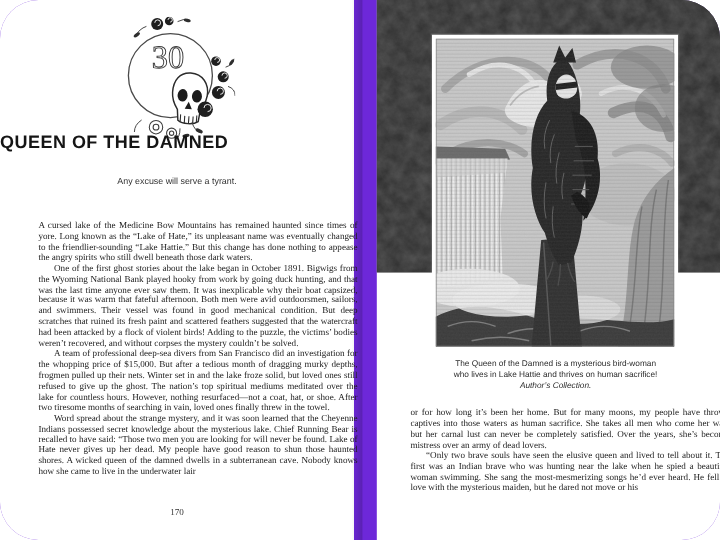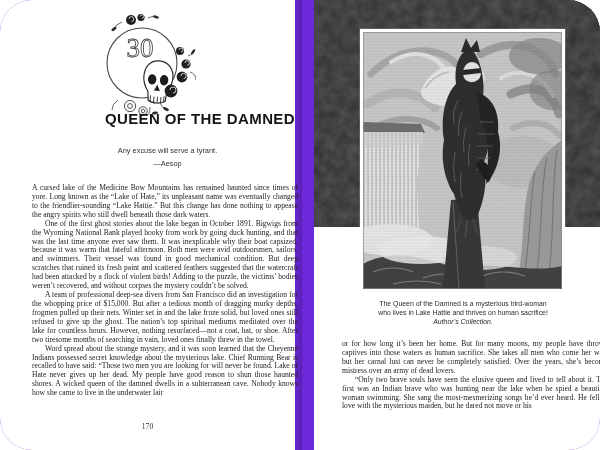--- a/index.html
+++ b/index.html
@@ -5,25 +5,25 @@
   html,body{margin:0;padding:0;background:#ffffff;}
   .stage{position:relative;width:600px;height:450px;overflow:hidden;background:#6d28d9;
          font-family:"Liberation Serif",serif;color:#1e1e1e;border-radius:32px;}
   .page{position:absolute;top:0;height:450px;background:#ffffff;}
   .page.left{left:0;width:295px;}
   .page.right{left:314px;width:298px;}
   .spine{position:absolute;left:293px;top:0;width:9px;height:450px;
          background:linear-gradient(to right,rgba(0,0,0,0) 0%,rgba(0,0,0,0.08) 45%,rgba(0,0,0,0.18) 100%);}
   
   .ornament{position:absolute;left:100px;top:14px;width:96px;height:102px;}
-  .chapter-title{position:absolute;left:0;top:110px;width:100%;margin:0;text-align:right;
+  .chapter-title{position:absolute;left:0;top:110px;width:100%;margin:0;text-align:left;
                  font-family:"Liberation Sans",sans-serif;font-weight:600;font-size:15px;
                  letter-spacing:.4px;color:#151515;}
   .epigraph{position:absolute;left:0;top:145px;width:100%;text-align:center;
-            font-family:"Liberation Sans",sans-serif;font-size:7.4px;line-height:12.5px;color:#333;margin-left:20px;}
+            font-family:"Liberation Sans",sans-serif;font-size:7.4px;line-height:12.5px;color:#333;}
   .body-text{position:absolute;text-align:justify;font-size:7.6px;line-height:8.92px;color:#222;margin-left:12px;}
   .body-text p{margin:0;text-indent:13px;}
   .body-text p.noindent{text-indent:0;}
   .left-body{left:20px;top:184px;width:266px;}
   .right-body{left:16px;top:340px;width:266px;}
   .pagenum{position:absolute;left:0;top:422px;width:100%;text-align:center;
            font-size:7.6px;color:#333;}
   .pagenum.right-num{width:266px;left:16px;}
   
   .dark-panel{position:absolute;left:0;top:0;width:298px;height:227px;background:#2e2e2e;}
@@ -101,21 +101,20 @@
             <ellipse cx="55" cy="99" rx="3" ry="1.4" transform="rotate(-10 55 99)"></ellipse>
           </g>
         </g>
       </svg>
     </div>
 
     <h1 class="chapter-title">QUEEN OF THE DAMNED</h1>
 
     <div class="epigraph">
       <div>Any excuse will serve a tyrant.</div>
-      <div>—Aesop</div>
     </div>
 
     <div class="body-text left-body">
       <p class="noindent">A cursed lake of the Medicine Bow Mountains has remained haunted since times of yore. Long known as the “Lake of Hate,” its unpleasant name was eventually changed to the friendlier-sounding “Lake Hattie.” But this change has done nothing to appease the angry spirits who still dwell beneath those dark waters.</p>
       <p>One of the first ghost stories about the lake began in October 1891. Bigwigs from the Wyoming National Bank played hooky from work by going duck hunting, and that was the last time anyone ever saw them. It was inexplicable why their boat capsized, because it was warm that fateful afternoon. Both men were avid outdoorsmen, sailors, and swimmers. Their vessel was found in good mechanical condition. But deep scratches that ruined its fresh paint and scattered feathers suggested that the watercraft had been attacked by a flock of violent birds! Adding to the puzzle, the victims’ bodies weren’t recovered, and without corpses the mystery couldn’t be solved.</p>
       <p>A team of professional deep-sea divers from San Francisco did an investigation for the whopping price of $15,000. But after a tedious month of dragging murky depths, frogmen pulled up their nets. Winter set in and the lake froze solid, but loved ones still refused to give up the ghost. The nation’s top spiritual mediums meditated over the lake for countless hours. However, nothing resurfaced—not a coat, hat, or shoe. After two tiresome months of searching in vain, loved ones finally threw in the towel.</p>
       <p>Word spread about the strange mystery, and it was soon learned that the Cheyenne Indians possessed secret knowledge about the mysterious lake. Chief Running Bear is recalled to have said: “Those two men you are looking for will never be found. Lake of Hate never gives up her dead. My people have good reason to shun those haunted shores. A wicked queen of the damned dwells in a subterranean cave. Nobody knows how she came to live in the underwater lair</p>
     </div>
 
     <div class="pagenum">170</div>

